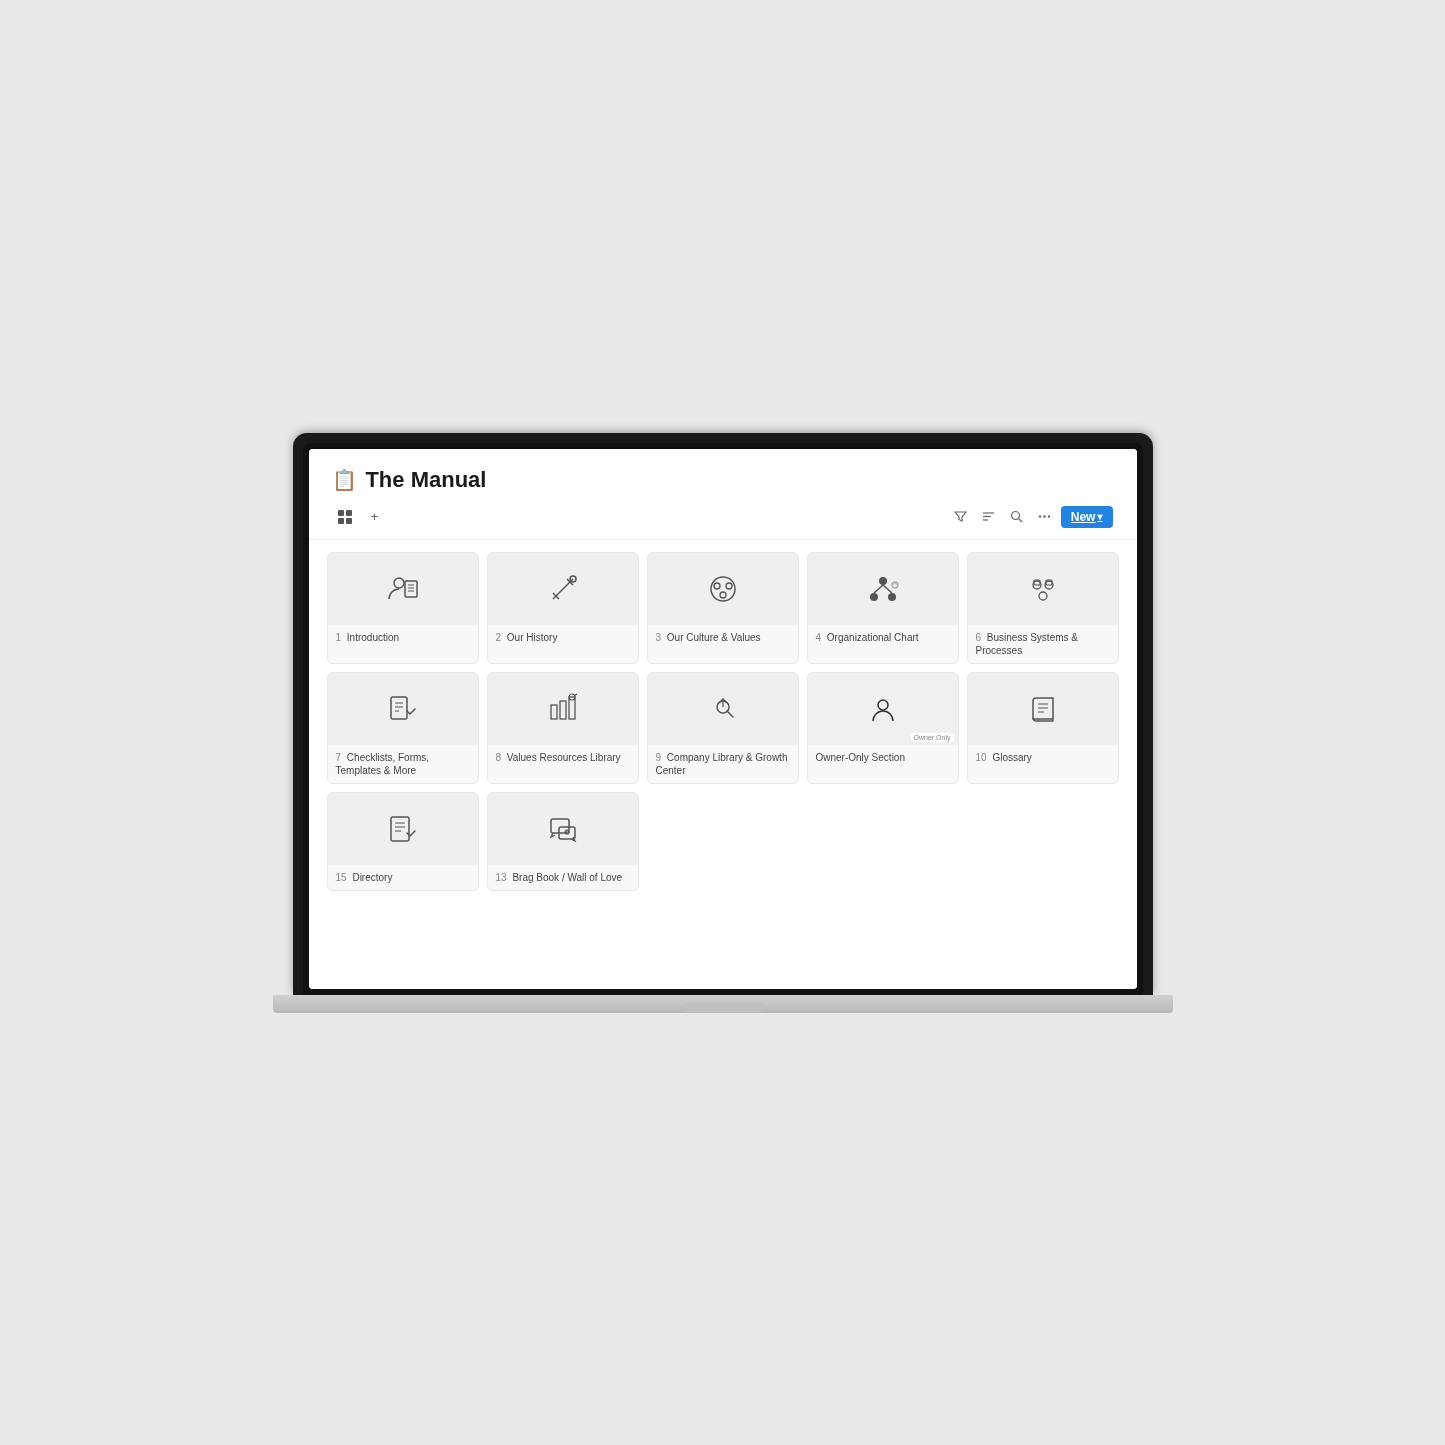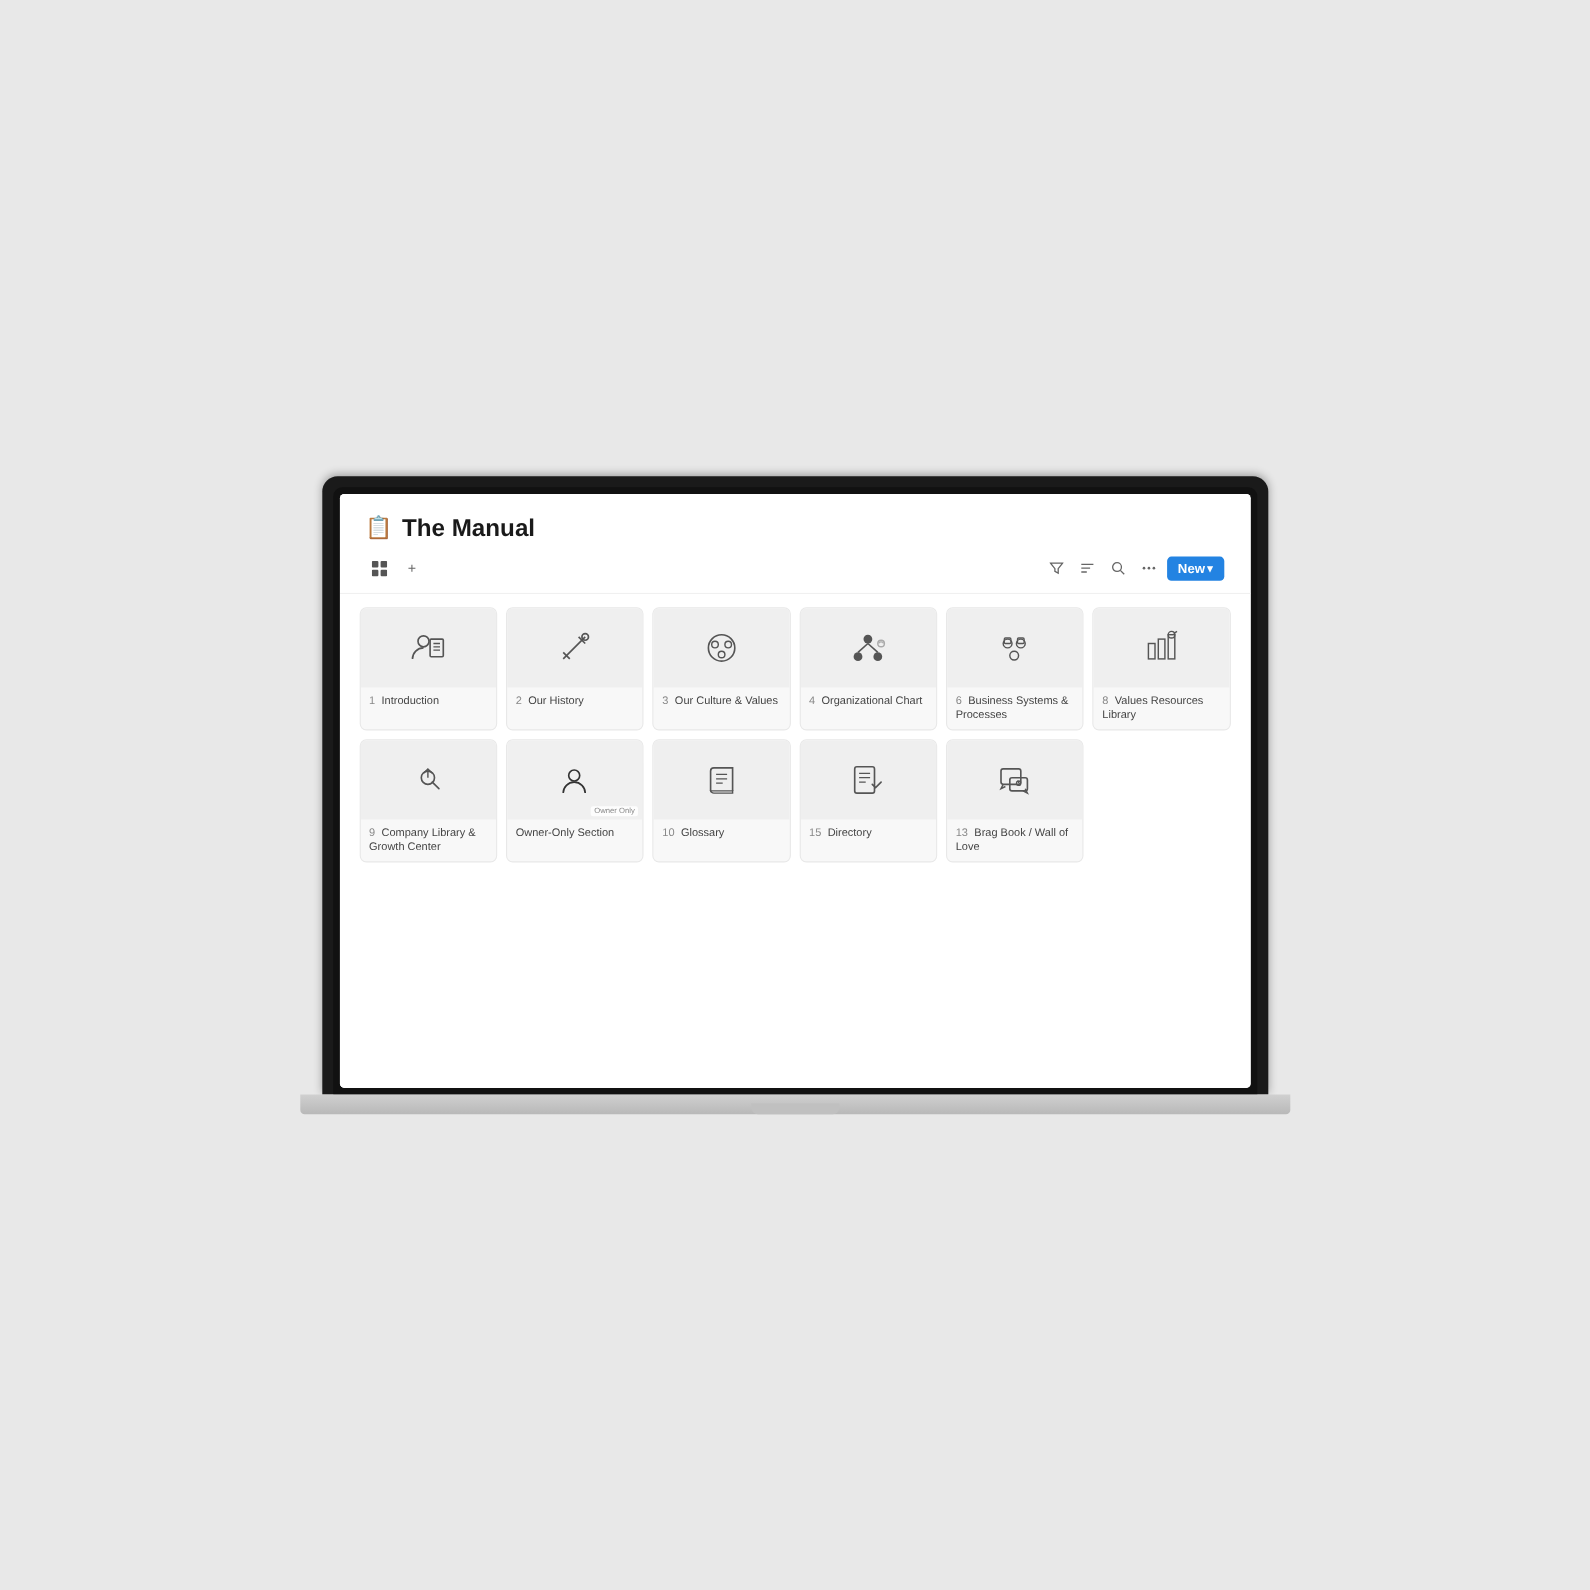--- a/index.html
+++ b/index.html
@@ -123,36 +123,37 @@
       color: #fff;
       border: none;
       border-radius: 4px;
       padding: 4px 10px;
       font-size: 12px;
       font-weight: 600;
       cursor: pointer;
       display: flex;
       align-items: center;
       gap: 2px;
+      text-decoration: underline;
     }
 
     .btn-new .chevron {
       font-size: 10px;
     }
 
     
     .grid-container {
       flex: 1;
       overflow-y: auto;
       padding: 12px 18px;
     }
 
     .cards-grid {
       display: grid;
-      grid-template-columns: repeat(6, 1fr);
+      grid-template-columns: repeat(5, 1fr);
       gap: 8px;
     }
 
     .card {
       background: #f8f8f8;
       border-radius: 6px;
       border: 1px solid #e8e8e8;
       overflow: hidden;
       cursor: pointer;
       transition: box-shadow 0.15s;
@@ -333,20 +334,35 @@
                     <rect x="9" y="9" width="6" height="5" rx="1" stroke="#555" stroke-width="1.2" fill="none"></rect>
                     <rect x="21" y="9" width="6" height="5" rx="1" stroke="#555" stroke-width="1.2" fill="none"></rect>
                   </svg>
                 </div>
                 <div class="card-footer">
                   <span class="card-number">6</span>
                   <span>Business Systems &amp; Processes</span>
                 </div>
               </div>
 
+              <div class="card">
+                <div class="card-preview">
+                  <svg width="36" height="36" viewBox="0 0 36 36" fill="none">
+                    <rect x="6" y="6" width="16" height="22" rx="2" stroke="#555" stroke-width="1.5" fill="none"></rect>
+                    <line x1="10" y1="12" x2="18" y2="12" stroke="#555" stroke-width="1.2"></line>
+                    <line x1="10" y1="16" x2="18" y2="16" stroke="#555" stroke-width="1.2"></line>
+                    <line x1="10" y1="20" x2="14" y2="20" stroke="#555" stroke-width="1.2"></line>
+                    <path d="M22 20 l3 3 5-5" stroke="#555" stroke-width="1.5" fill="none" stroke-linecap="round"></path>
+                  </svg>
+                </div>
+                <div class="card-footer">
+                  <span class="card-number">7</span>
+                  <span>Checklists, Forms, Templates &amp; More</span>
+                </div>
+              </div>
 
               <div class="card">
                 <div class="card-preview">
                   <svg width="36" height="36" viewBox="0 0 36 36" fill="none">
                     <rect x="6" y="14" width="6" height="14" stroke="#555" stroke-width="1.3" fill="none"></rect>
                     <rect x="15" y="10" width="6" height="18" stroke="#555" stroke-width="1.3" fill="none"></rect>
                     <rect x="24" y="6" width="6" height="22" stroke="#555" stroke-width="1.3" fill="none"></rect>
                     <circle cx="27" cy="6" r="3" stroke="#555" stroke-width="1.2" fill="none"></circle>
                     <line x1="29" y1="5" x2="32" y2="3" stroke="#555" stroke-width="1.2"></line>
                   </svg>

